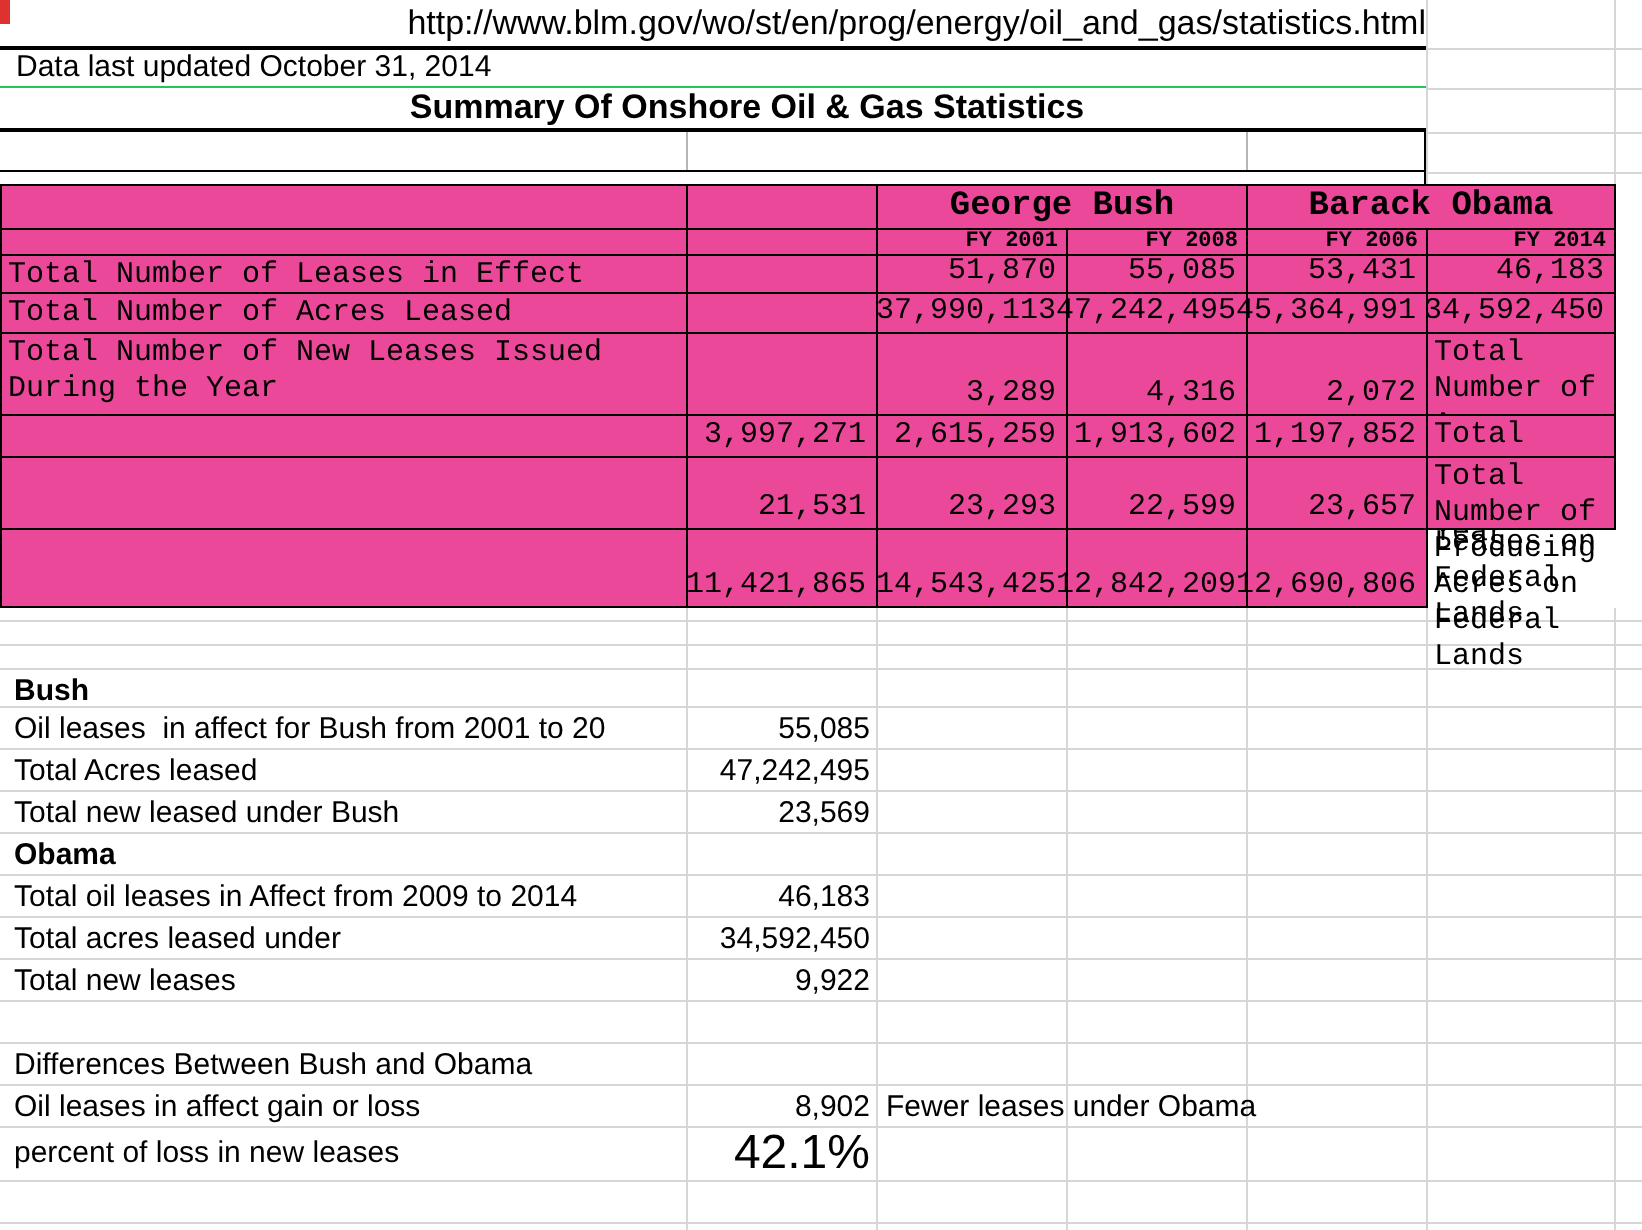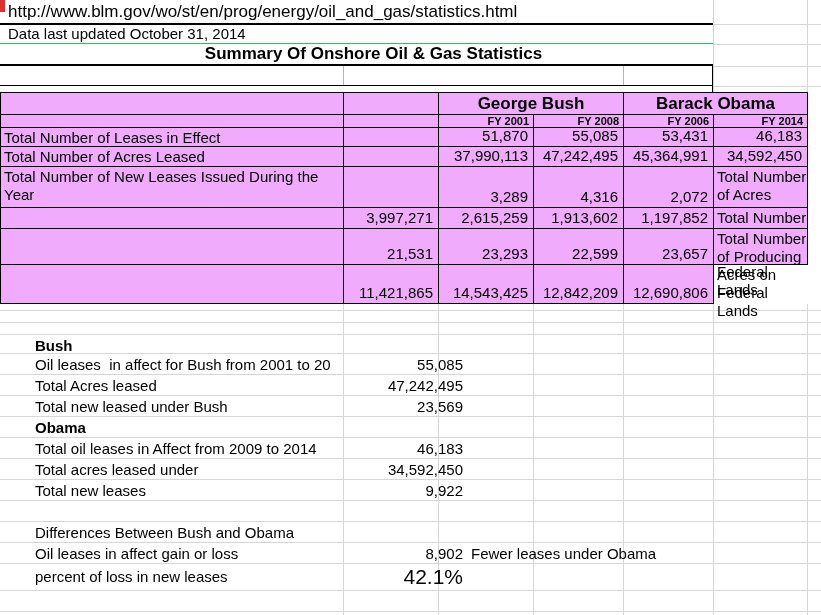--- a/index.html
+++ b/index.html
@@ -4,47 +4,47 @@
 <style>
   html,body{margin:0;padding:0;background:#fff;}
   .stage{position:relative;width:821px;height:615px;background:#ffffff;overflow:hidden;
          font-family:"Liberation Sans",sans-serif;color:#000;}
   
   .hline{position:absolute;left:0;width:821px;height:1px;background:#d6d6d6;}
   .vline{position:absolute;width:1px;background:#d6d6d6;}
   .blkv{position:absolute;width:1px;background:#000;}
   
   .row-url{position:absolute;left:0;top:0;width:713px;height:25px;border-bottom:2px solid #000;
-           box-sizing:border-box;background:#fff;font-size:17px;line-height:23px;padding-left:8px;white-space:pre;}
+           box-sizing:border-box;background:#fff;font-size:17px;line-height:23px;padding-left:8px;white-space:pre;text-align:right;}
   .row-upd{position:absolute;left:0;top:25px;width:713px;height:19px;border-bottom:1px solid #22c55e;
            box-sizing:border-box;background:#fff;font-size:15px;line-height:18px;padding-left:8px;white-space:pre;}
   .row-title{position:absolute;left:0;top:44px;width:713px;height:22px;border-bottom:2px solid #000;
            box-sizing:border-box;background:#fff;font-size:17px;font-weight:bold;line-height:20px;text-align:center;padding-left:34px;}
   .row-empty{position:absolute;left:0;top:66px;width:713px;height:20px;border-bottom:1px solid #000;
            box-sizing:border-box;background:#fff;}
   .sepv{position:absolute;top:0;width:1px;height:19px;background:#b5b5b5;}
   .red-mark{position:absolute;left:0;top:0;width:5px;height:12px;background:#e03131;}
   
   .tbl{position:absolute;left:0;top:92px;display:grid;background:#fff;
        grid-template-columns:343px 95px 95px 90px 90px 94px;
        grid-template-rows:22px 13px 19px 20px 41px 21px 36px 39px;
        border-left:1px solid #000;border-top:1px solid #000;}
-  .c{border-right:1px solid #000;border-bottom:1px solid #000;box-sizing:border-box;background:#f0abfc;}
+  .c{border-right:1px solid #000;border-bottom:1px solid #000;box-sizing:border-box;background:#ec4899;font-family:Liberation Mono, monospace;}
   .lab{font-size:15px;line-height:18px;padding:1px 0 0 3px;}
   .num{display:flex;align-items:flex-end;justify-content:flex-end;padding:0 5px 2px 0;font-size:15px;}
   .fy{display:flex;align-items:center;justify-content:flex-end;padding-right:4px;font-size:11px;font-weight:bold;}
   .gh{display:flex;align-items:center;justify-content:center;font-size:17px;font-weight:bold;}
   .sp2{grid-column:span 2;}
   
-  .srow{position:absolute;left:0;width:652px;height:19px;font-size:15px;line-height:19px;margin-left:28px;}
+  .srow{position:absolute;left:0;width:652px;height:19px;font-size:15px;line-height:19px;}
   .slabel{position:absolute;left:7px;top:0;white-space:pre;}
   .bold{font-weight:bold;}
   .svalue{position:absolute;left:343px;top:0;width:92px;text-align:right;}
   .snote{position:absolute;left:443px;top:0;white-space:pre;}
-  .big{font-size:21px;}
+  .big{font-size:24px;}
 </style>
 </head>
 <body>
 
 <div class="stage">
 
   <div class="vline" style="left:713px;top:0;height:92px;"></div>
   <div class="vline" style="left:807px;top:0;height:92px;"></div>
   <div class="hline" style="left:713px;width:108px;top:24px;"></div>
   <div class="hline" style="left:713px;width:108px;top:44px;"></div>

